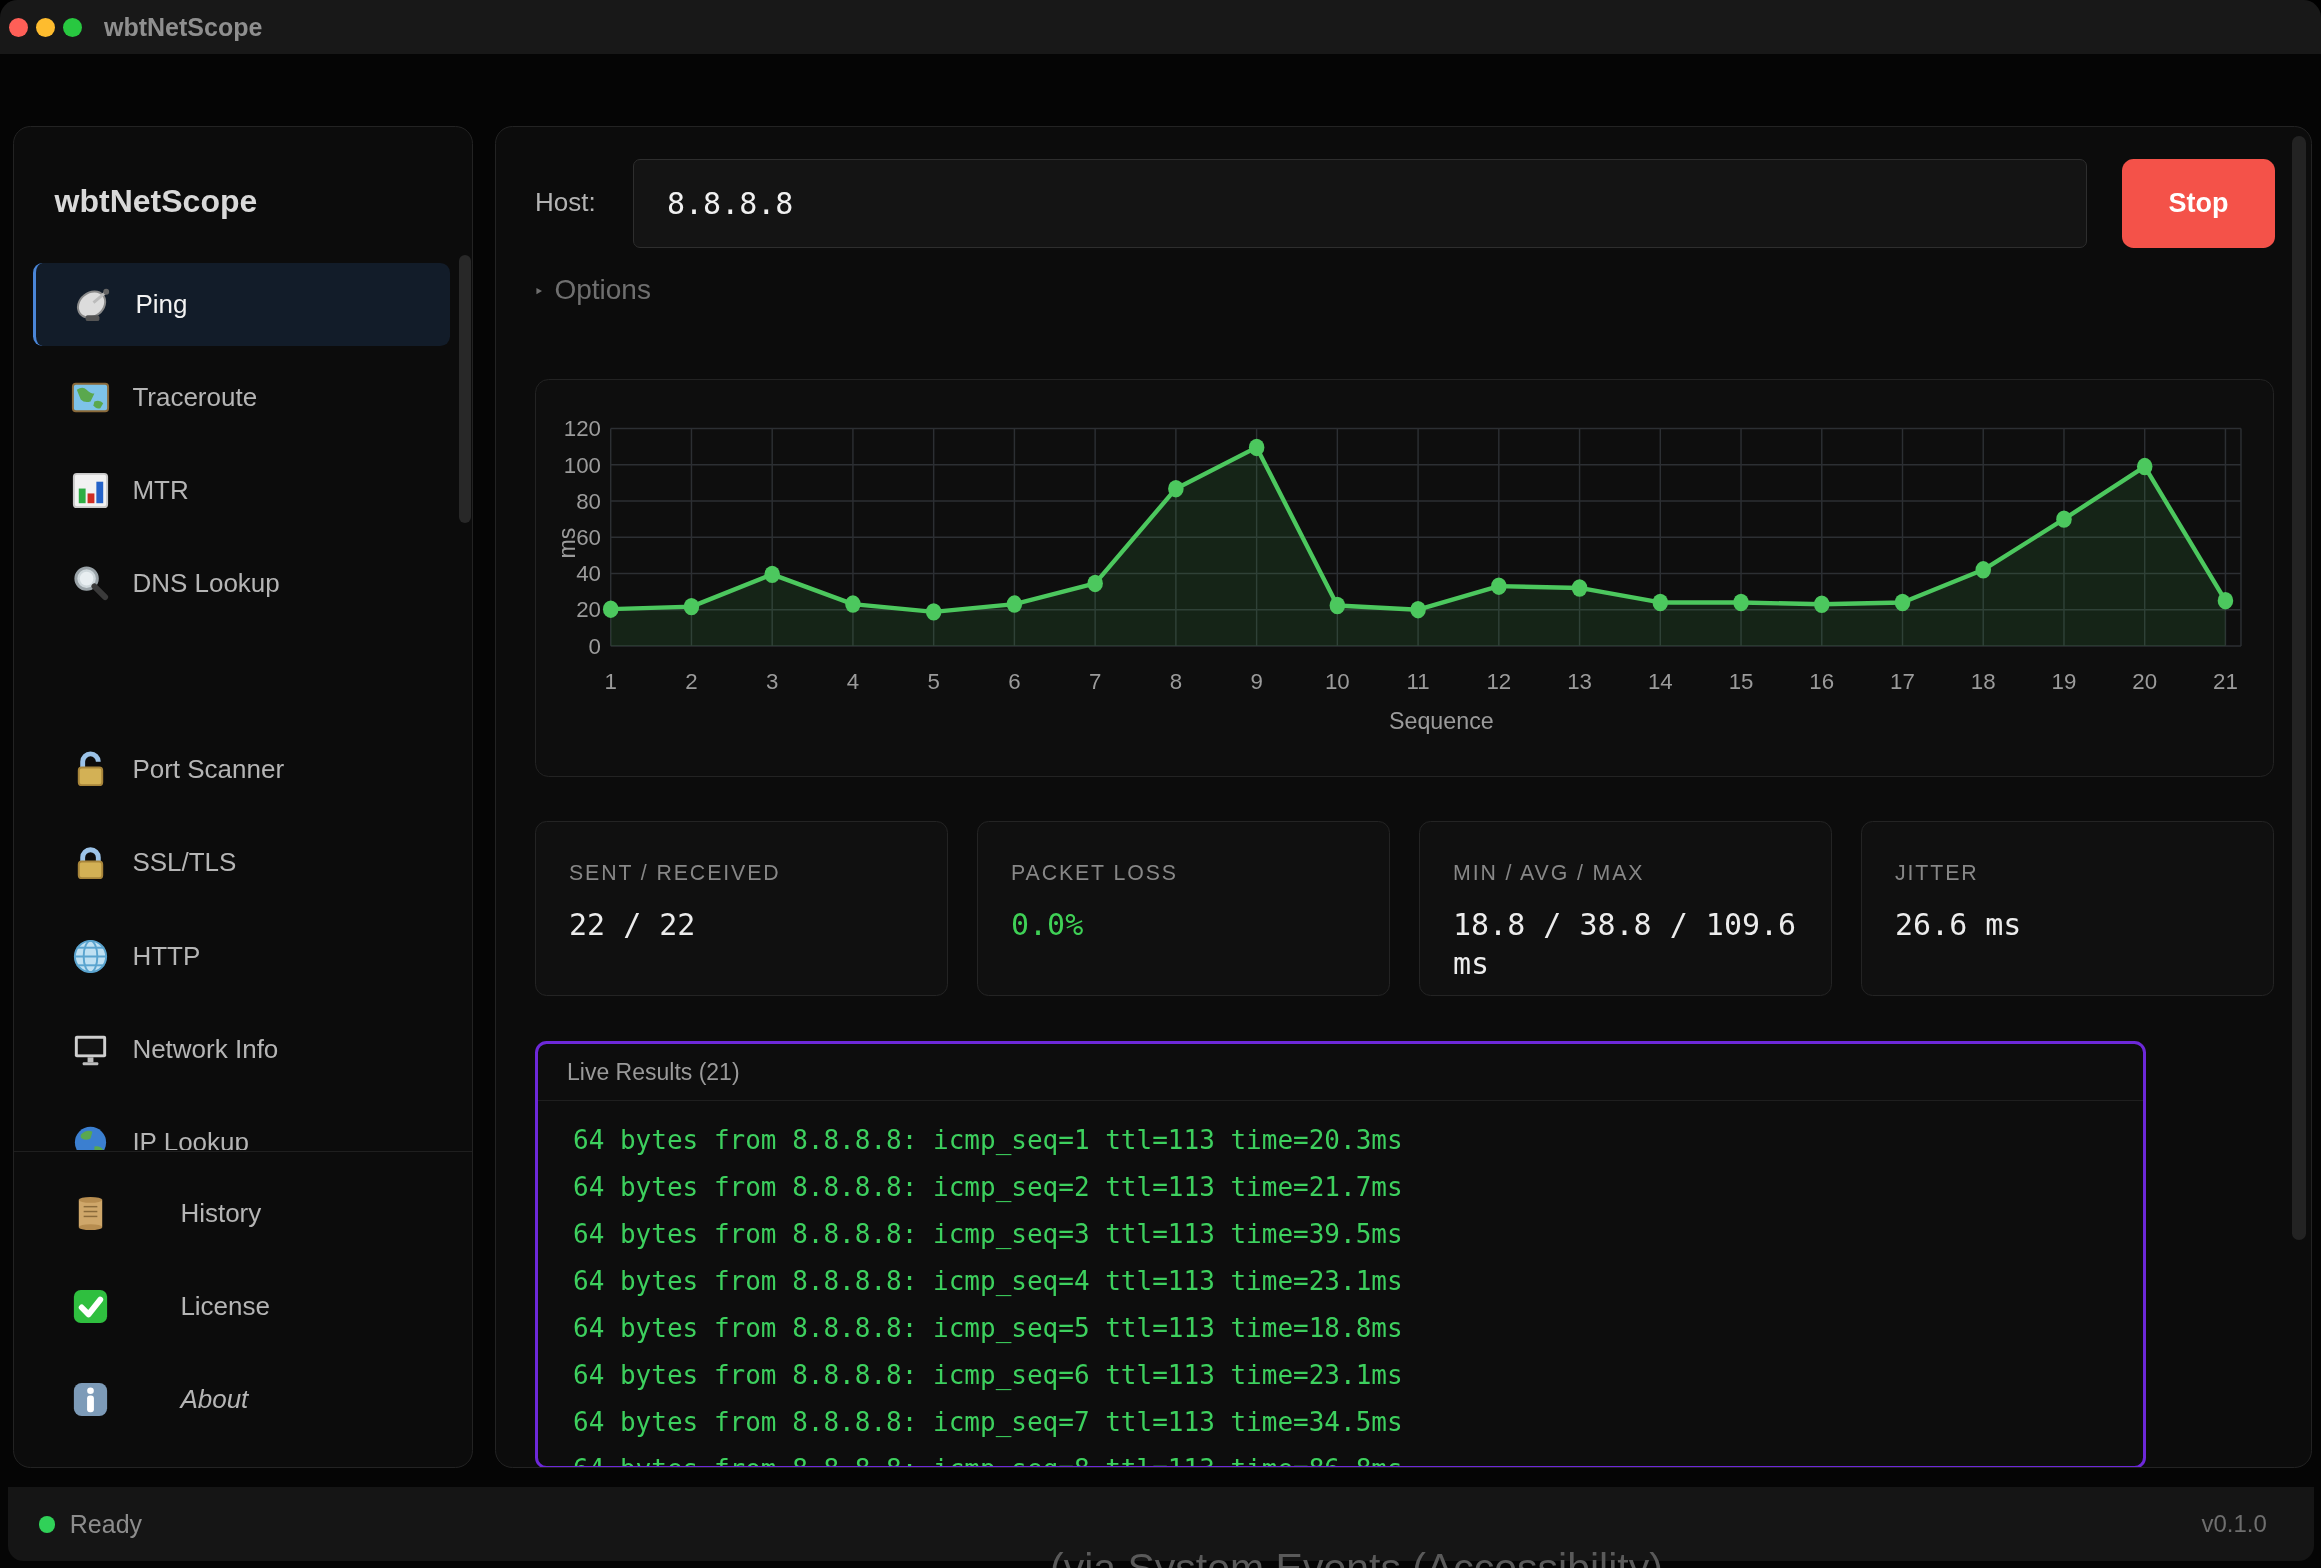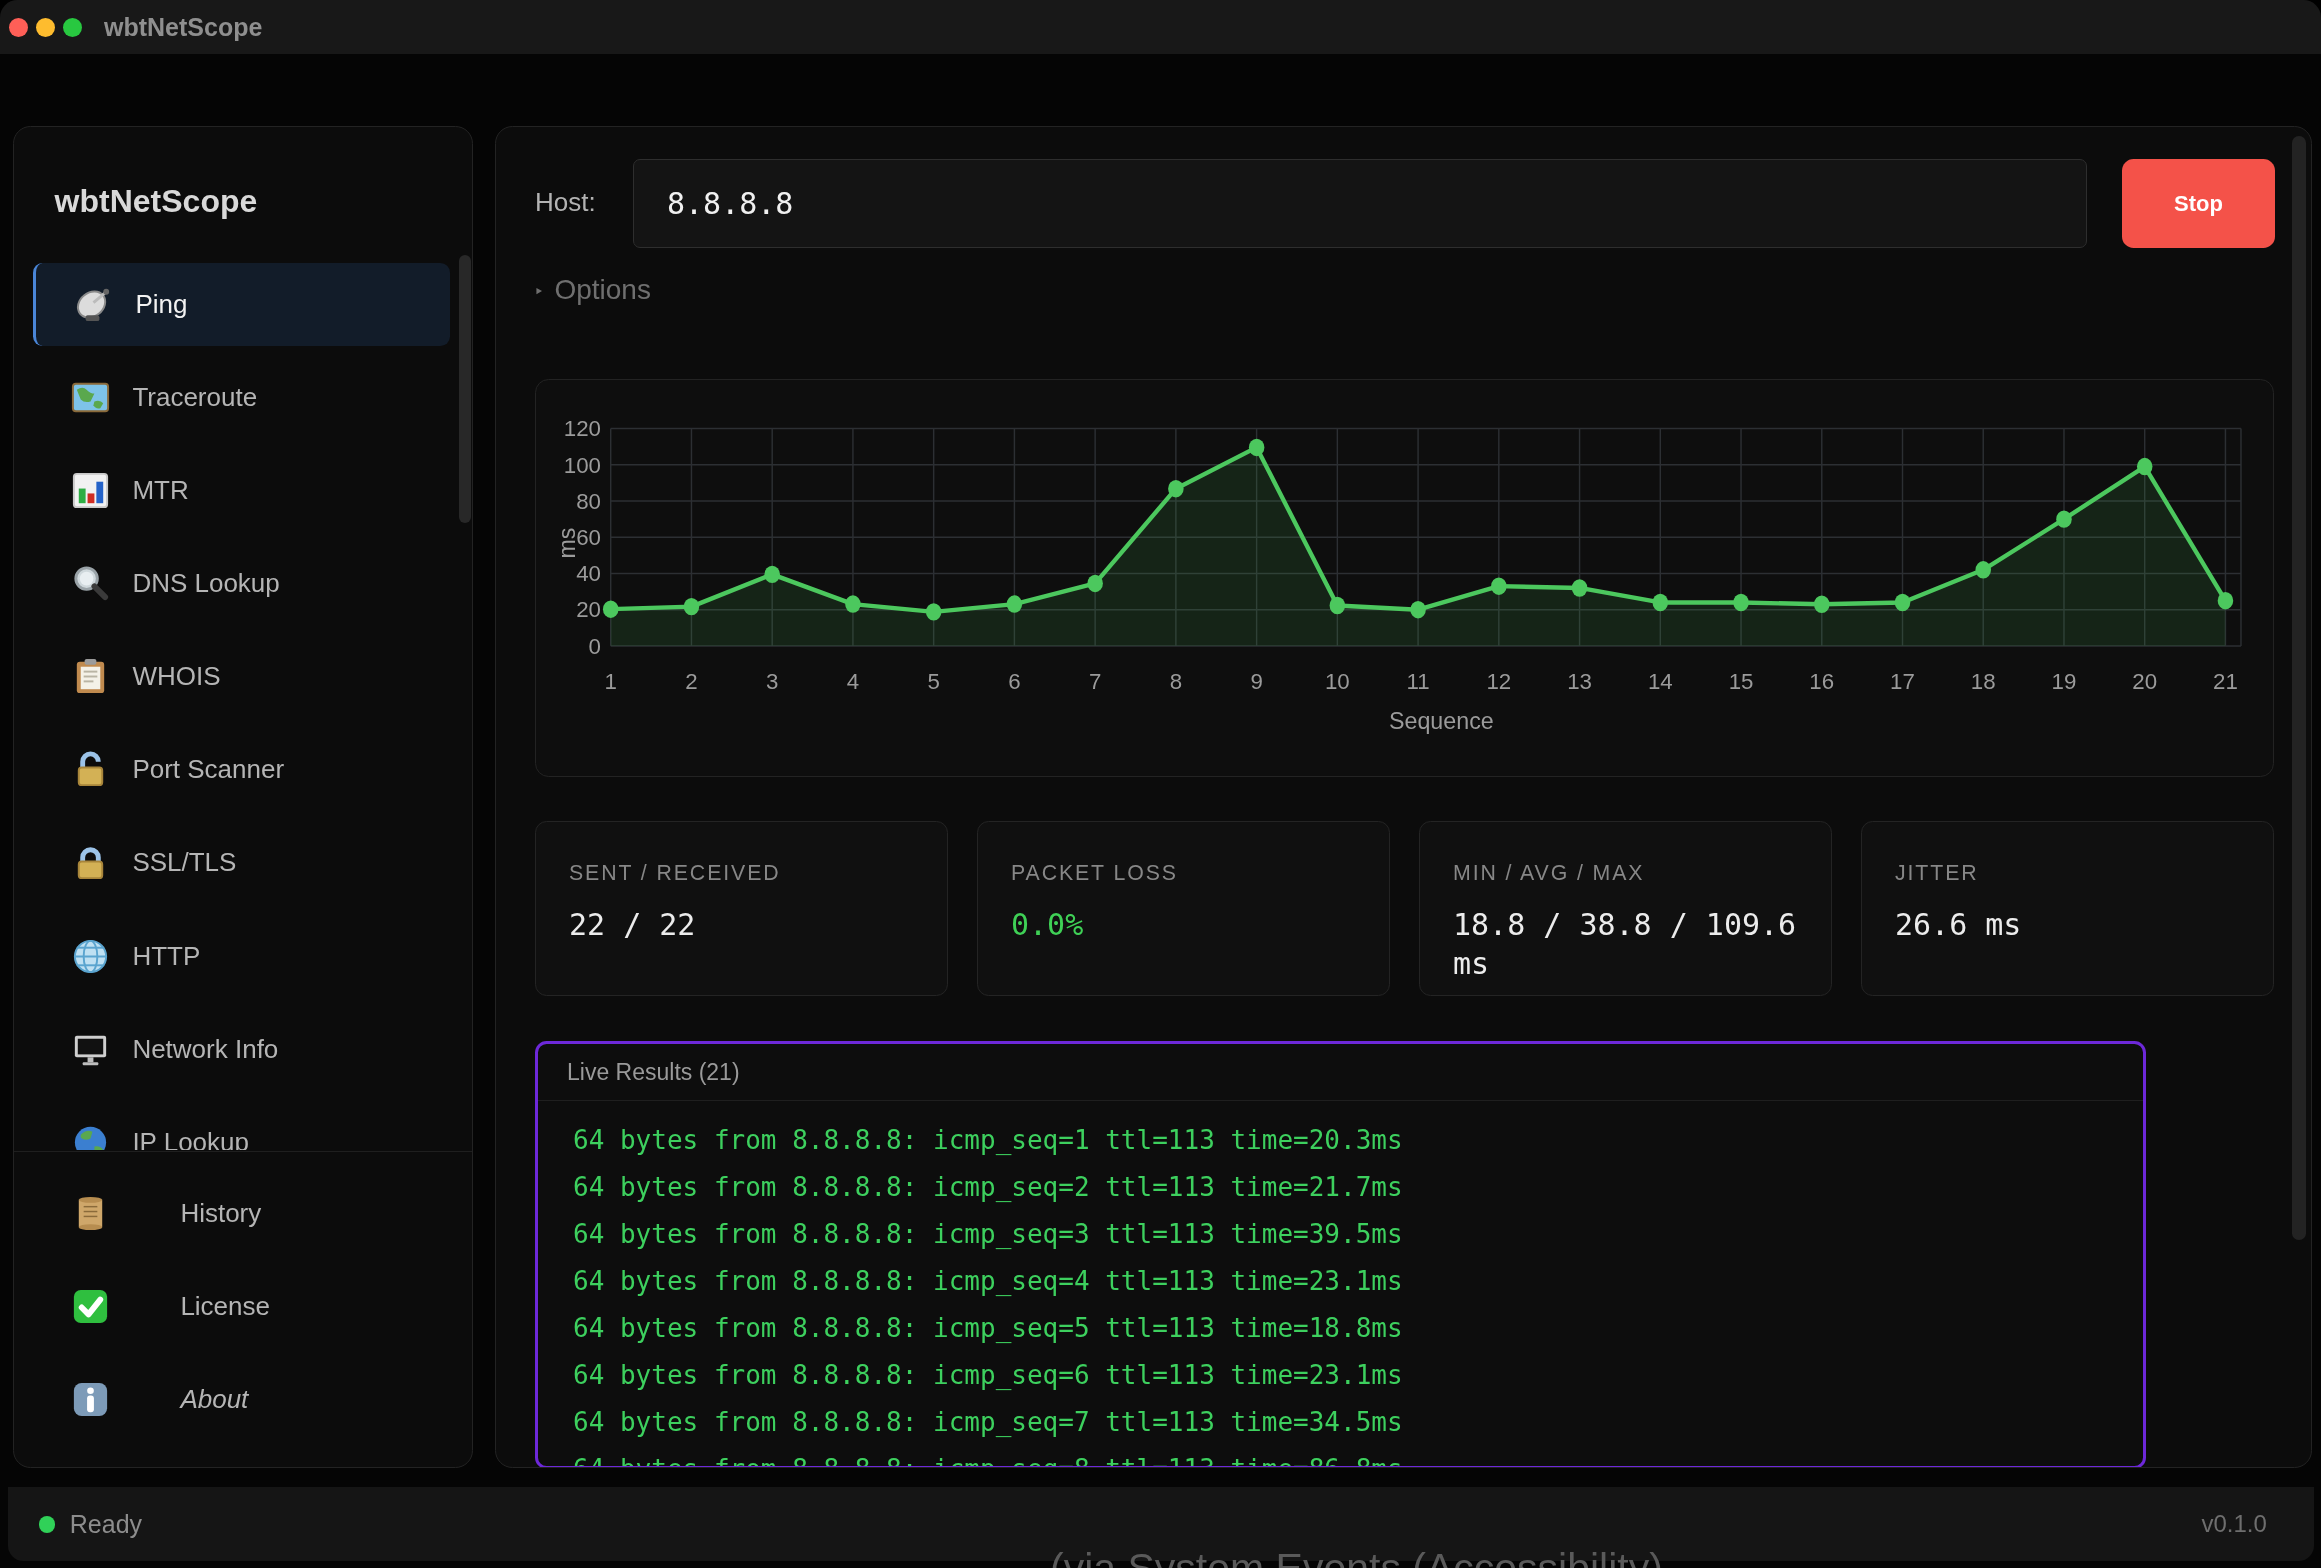--- a/index.html
+++ b/index.html
@@ -28,21 +28,21 @@
   .nav-item.active .lbl{color:#f2f2f2;font-weight:500;}
   #side-divider{position:absolute;left:0;top:1024px;width:100%;height:1px;background:#1f1f1f;}
   #side-footer .nav-item{position:absolute;gap:48px;}
   .thumb{position:absolute;background:#282828;border-radius:6.8px;}
   
   .host-label{position:absolute;left:39px;top:60px;font-size:26px;color:#b3b3b3;}
   #host-input{position:absolute;left:137px;top:32px;width:1454px;height:89px;background:#141414;
               border:1px solid #2e2e2e;border-radius:7px;color:#f0f0f0;font-size:30px;
               font-family:"DejaVu Sans Mono",monospace;padding:0 0 0 33px;box-sizing:border-box;outline:none;}
   #stop-btn{position:absolute;left:1626px;top:32px;width:153px;height:89px;background:#f45249;border:none;
-            border-radius:11.6px;color:#fff;font-size:22px;font-weight:600;font-family:"Liberation Sans",sans-serif;}
+            border-radius:11.6px;color:#fff;font-size:27px;font-weight:600;font-family:"Liberation Sans",sans-serif;}
   .options-row{position:absolute;left:39px;top:147px;font-size:28px;color:#6f6f6f;}
   .options-row .arrow{font-size:21.3px;margin-right:11.6px;}
   
   #chart-panel{position:absolute;left:39px;top:252px;width:1739px;height:398px;background:#0e0e0e;
                border:1px solid #232323;border-radius:13.6px;box-sizing:border-box;}
   
   #stats-row{position:absolute;left:39px;top:694px;width:1739px;height:175px;display:grid;
              grid-template-columns:repeat(4,1fr);gap:29px;}
   .stat-card{background:#101010;border:1px solid #242424;border-radius:11.6px;padding:39px 33px 0 33px;box-sizing:border-box;}
   .stat-label{font-size:21.3px;letter-spacing:1.9px;color:#878787;}
@@ -110,33 +110,20 @@
         </div>
         <div class="nav-item" style="top: 294px;">
           <span class="ic">
             <svg width="43" height="43" viewBox="0 0 44 44">
               <circle cx="18" cy="17" r="11" fill="#cfd8dc" stroke="#9aa3a8" stroke-width="3"></circle>
               <circle cx="18" cy="17" r="7" fill="#e8eef1"></circle>
               <line x1="26" y1="25" x2="37" y2="36" stroke="#3a3a3a" stroke-width="6" stroke-linecap="round"></line>
             </svg>
           </span>
           <span class="lbl">DNS Lookup</span>
-        </div>
-        <div class="nav-item" style="top: 387px;">
-          <span class="ic">
-            <svg width="43" height="43" viewBox="0 0 44 44">
-              <rect x="8" y="7" width="28" height="32" rx="3" fill="#c08a4e"></rect>
-              <rect x="12" y="12" width="20" height="23" fill="#f4f1e8"></rect>
-              <rect x="16" y="4" width="12" height="6" rx="2" fill="#9b9b9b"></rect>
-              <line x1="15" y1="17" x2="29" y2="17" stroke="#b9b4a4" stroke-width="2"></line>
-              <line x1="15" y1="22" x2="29" y2="22" stroke="#b9b4a4" stroke-width="2"></line>
-              <line x1="15" y1="27" x2="25" y2="27" stroke="#b9b4a4" stroke-width="2"></line>
-            </svg>
-          </span>
-          <span class="lbl">WHOIS</span>
         </div>
         <div class="nav-item" style="top: 480px;">
           <span class="ic">
             <svg width="43" height="43" viewBox="0 0 44 44">
               <path d="M14 20 v-6 a8 8 0 0 1 16 0" fill="none" stroke="#9cc3e8" stroke-width="5"></path>
               <rect x="10" y="20" width="24" height="18" rx="3" fill="#d3b155" stroke="#a8853a" stroke-width="2"></rect>
             </svg>
           </span>
           <span class="lbl">Port Scanner</span>
         </div>

